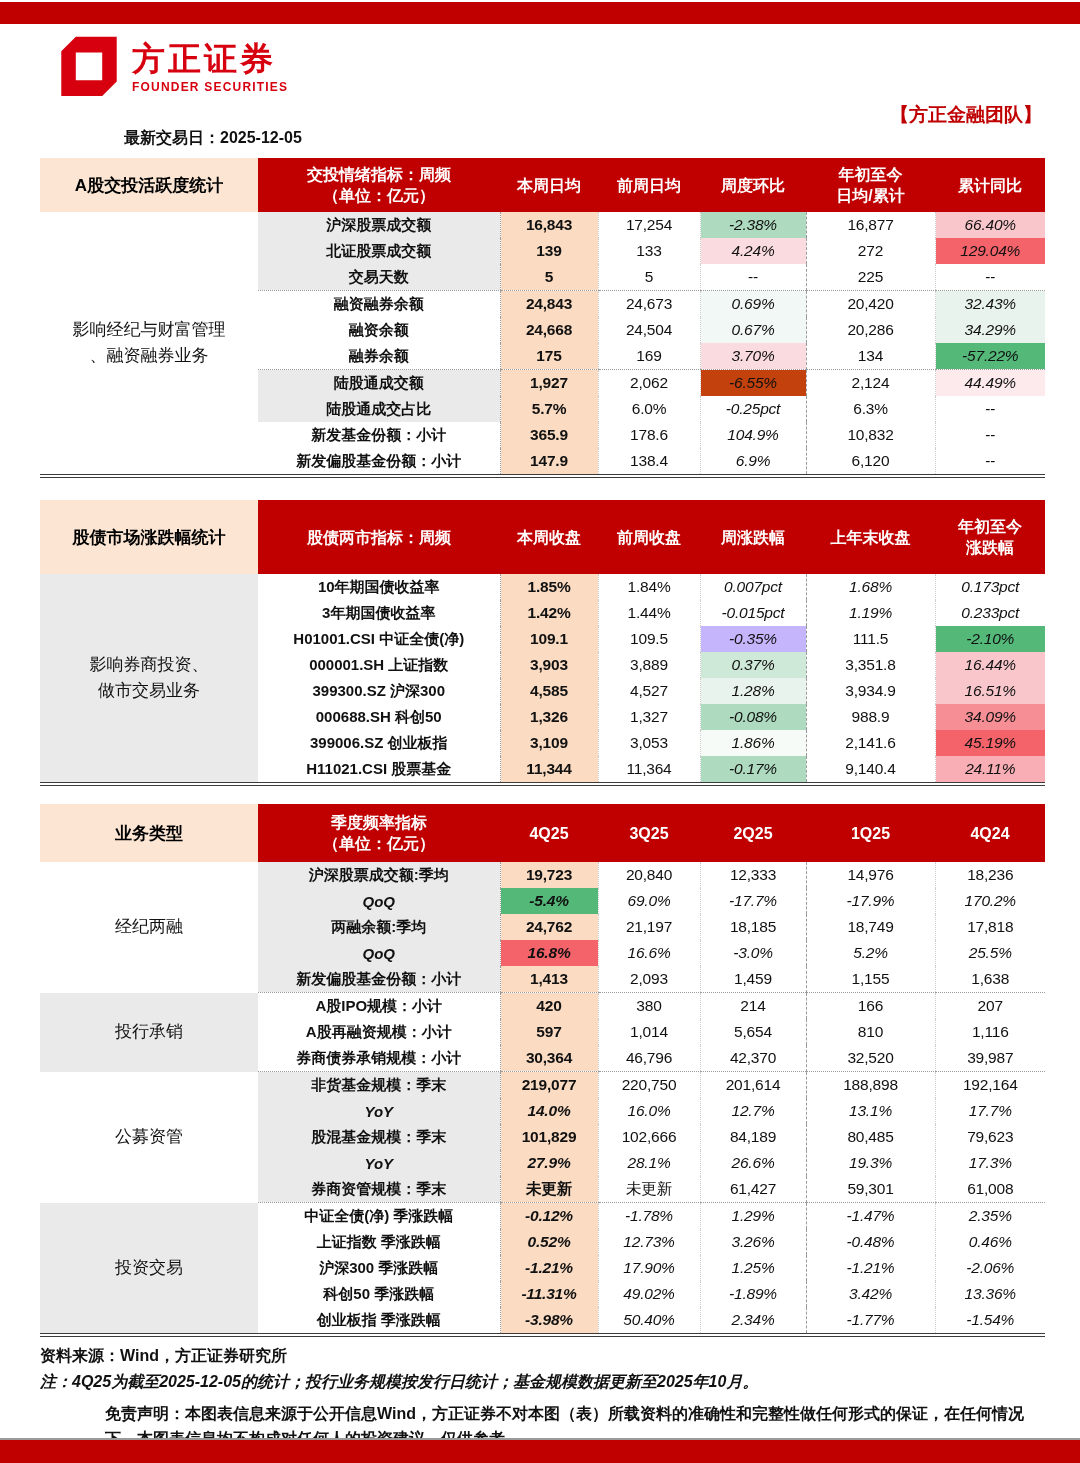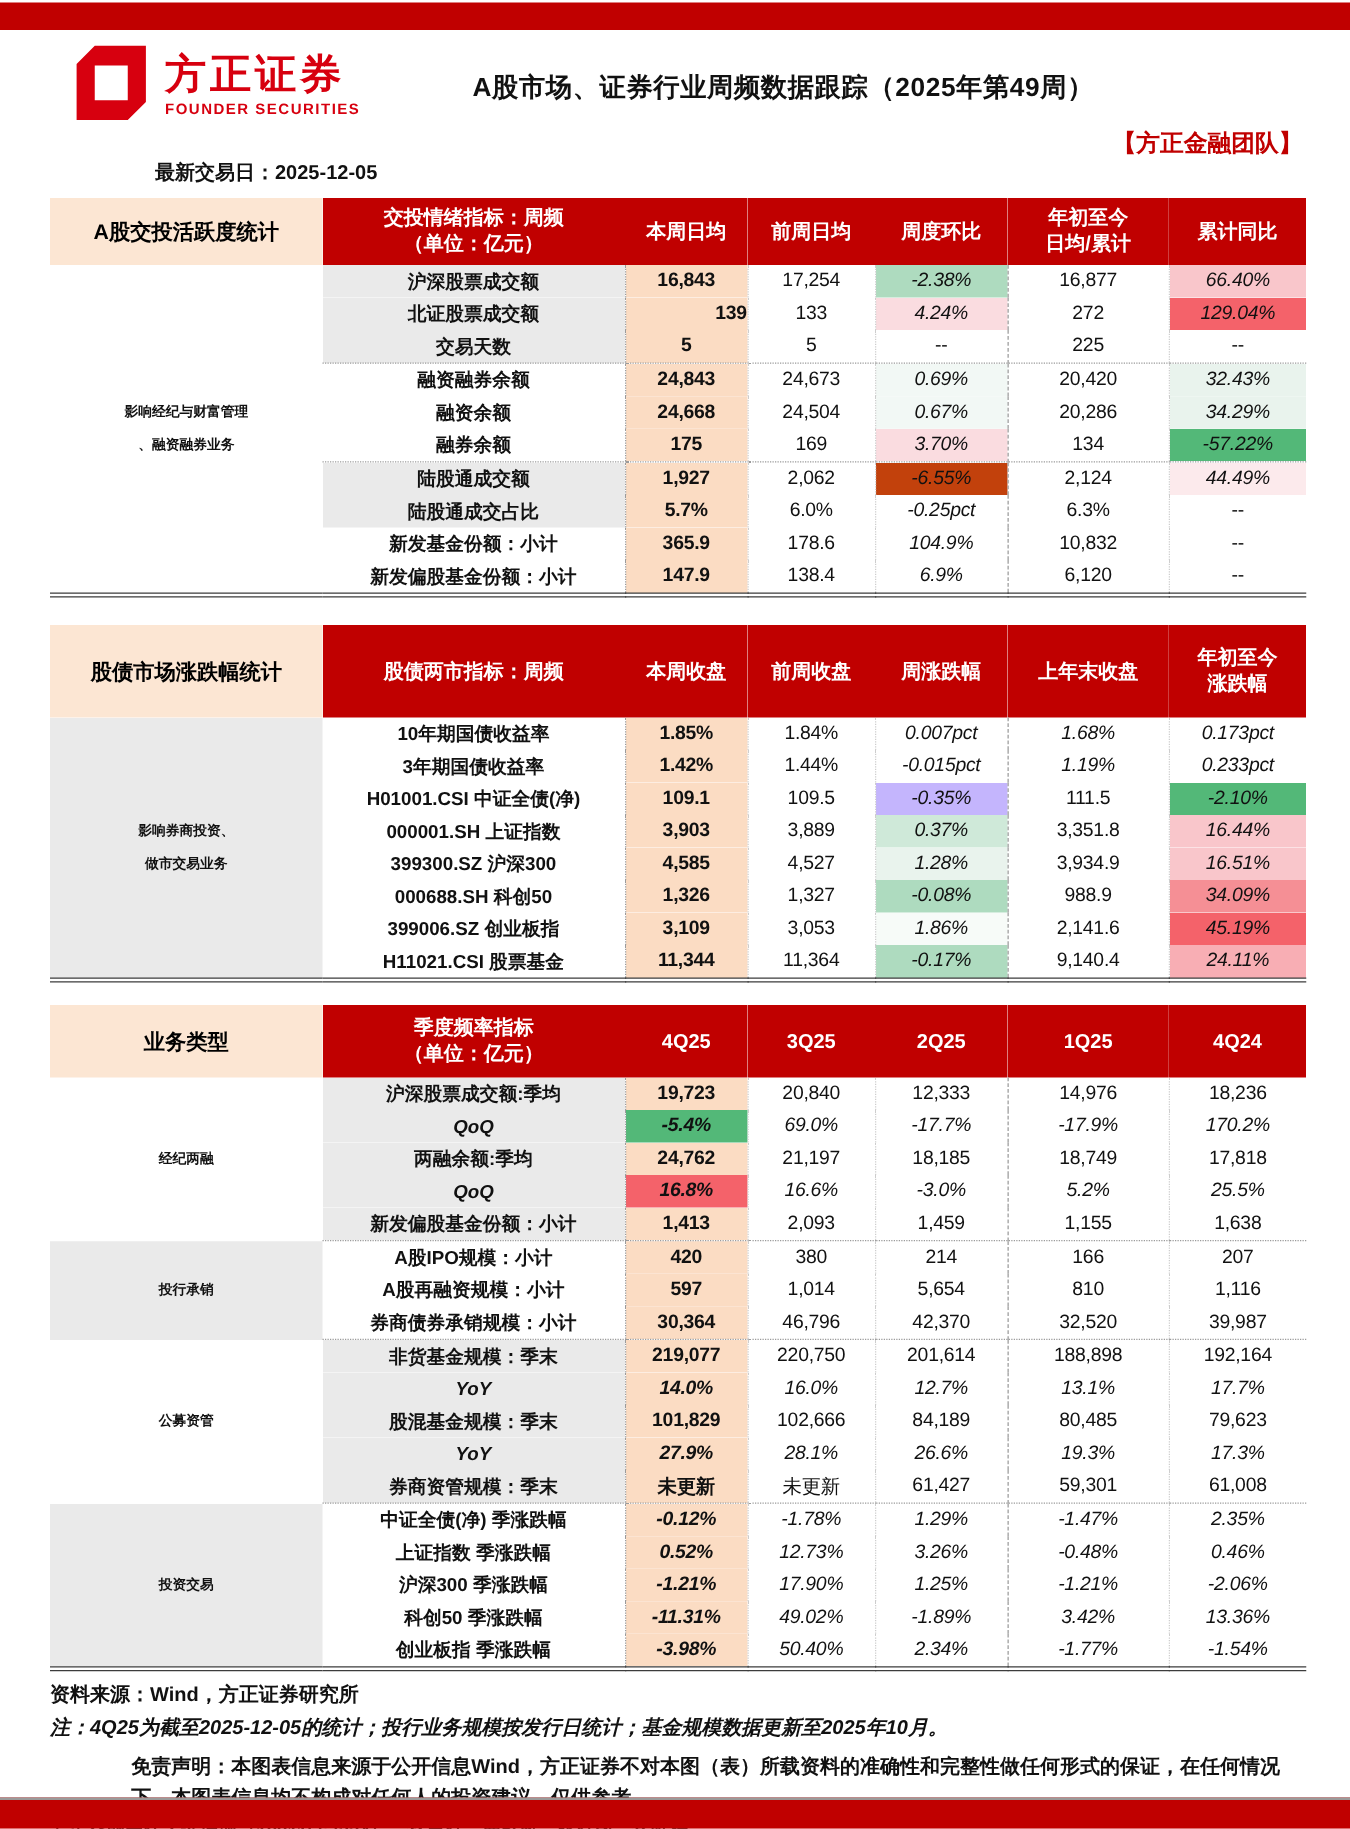--- a/index.html
+++ b/index.html
@@ -17,21 +17,21 @@
   .badge{position:absolute;right:38px;top:78px;font-size:19px;font-weight:bold;color:#C00000;}
   .tdate{position:absolute;left:124px;top:104px;font-size:16px;font-weight:bold;}
 
   .tables{padding-left:40px;}
   table.rpt{border-collapse:collapse;table-layout:fixed;border-bottom:4px double #3c3c3c;}
   table.rpt th,table.rpt td{padding:0;overflow:hidden;}
   th.redH{background:#C00000;color:#fff;font-weight:bold;font-size:16px;text-align:center;
           vertical-align:middle;white-space:pre-line;line-height:21px;}
   th.sideH{background:#FCE6D3;color:#000;font-weight:bold;font-size:17px;text-align:center;vertical-align:middle;}
   tbody td{height:26px;font-size:15px;text-align:center;vertical-align:middle;}
-  td.sideB{font-size:11px;font-weight:bold;white-space:pre-line;line-height:26px;background:#fff;}
+  td.sideB{font-size:17px;font-weight:normal;white-space:pre-line;line-height:26px;background:#fff;}
   td.lab{font-weight:bold;font-size:15px;}
   td.grayc{background:#EAEAEA;}
   td.v{font-size:15.5px;letter-spacing:-0.2px;}
   td.v0{font-weight:bold;border-left:1px dotted #9b9b9b;}
   td.v1,td.v2,td.v4{border-left:1px dotted #cdcdcd;}
   td.v3{border-left:1px dashed #9b9b9b;}
   td.i,.i{font-style:italic;}
   tr.sep td{border-bottom:1px dotted #9b9b9b;}
 
   .footer{padding-left:40px;padding-right:35px;}
@@ -49,21 +49,20 @@
 <div class="hdr">
   <div class="logo">
     <svg width="66" height="66" viewBox="0 0 100 100">
       <path fill="#D7000F" fill-rule="evenodd" d="M8 26 L30 4 L92 4 L92 72 L70 94 L8 94 Z M30 28 L30 70 L70 70 L70 28 Z"></path>
     </svg>
     <div class="logotxt">
       <div class="cn">方正证券</div>
       <div class="en">FOUNDER SECURITIES</div>
     </div>
   </div>
-  <div class="title">A股市场、证券行业周频数据跟踪（2025年第49周）</div>
   <div class="badge">【方正金融团队】</div>
   <div class="tdate">最新交易日：2025-12-05</div>
 </div>
 
 <div class="tables" id="tables">
     <table class="rpt" style="margin-bottom: 22px;">
       <colgroup>
         <col style="width: 218px;">
         <col style="width: 242px;">
         <col style="width: 98px;">
@@ -91,21 +90,21 @@
 、融资融券业务</td>
           <td class="lab grayc">沪深股票成交额</td>
           <td class="v v0" style="background: rgb(251, 220, 195);">16,843</td>
           <td class="v v1">17,254</td>
           <td class="v v2 i" style="background: rgb(174, 219, 191);">-2.38%</td>
           <td class="v v3">16,877</td>
           <td class="v v4 i" style="background: rgb(249, 198, 203);">66.40%</td>
         </tr>
         <tr>
           <td class="lab grayc">北证股票成交额</td>
-          <td class="v v0" style="background: rgb(251, 220, 195); text-align: right;">139</td>
+          <td class="v v0" style="background: rgb(251, 220, 195);">139</td>
           <td class="v v1">133</td>
           <td class="v v2 i" style="background: rgb(250, 220, 224);">4.24%</td>
           <td class="v v3">272</td>
           <td class="v v4 i" style="background: rgb(244, 98, 106);">129.04%</td>
         </tr>
         <tr class="sep">
           <td class="lab grayc">交易天数</td>
           <td class="v v0" style="background: rgb(251, 220, 195);">5</td>
           <td class="v v1">5</td>
           <td class="v v2">--</td>

